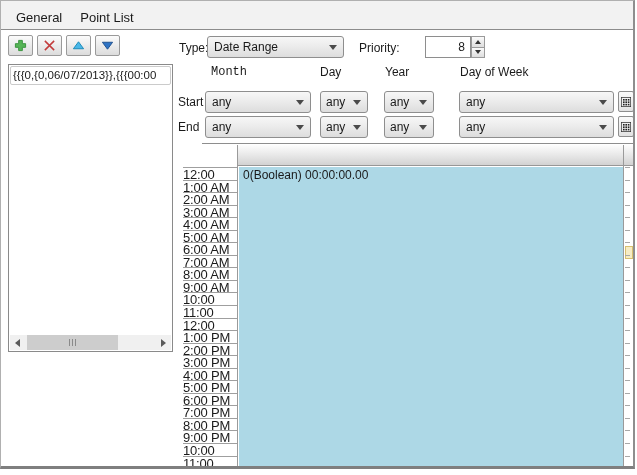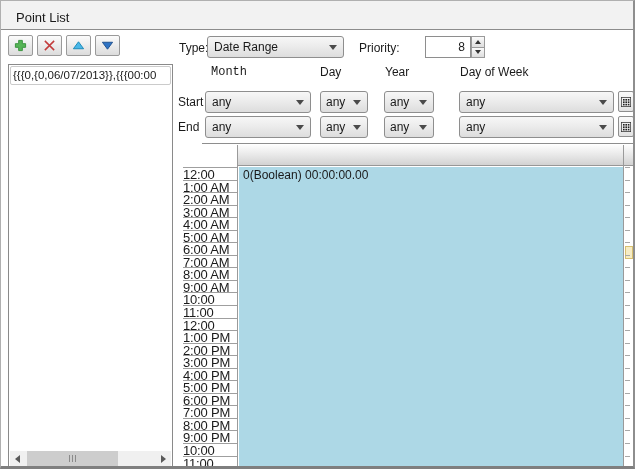--- a/index.html
+++ b/index.html
@@ -13,21 +13,21 @@
   .tabs { position:absolute; left:6px; top:6px; display:flex; }
   .tab { height:22px; line-height:22px; padding:0 9px; font-size:13px; cursor:default; position:relative; }
   .tab.selected { background:#fff; border:1px solid #8c8c8c; border-bottom:none; height:23px; z-index:3; padding:0 10px; }
 
   
   .toolbar { position:absolute; left:7px; top:34px; display:flex; gap:4px; }
   .tbtn { width:25px; height:21px; border:1px solid #9a9a9a; border-radius:2px;
           background:linear-gradient(#fbfbfb,#ededed 45%,#dcdcdc); display:flex; align-items:center; justify-content:center; }
   .tbtn svg { display:block; }
 
-  .listbox { position:absolute; left:7px; top:63px; width:165px; height:404px; border:1px solid #8a8a8a; background:#fff; }
+  .listbox { position:absolute; left:7px; top:63px; width:165px; height:288px; border:1px solid #8a8a8a; background:#fff; }
   .list-item { margin:1px; height:19px; line-height:17px; border:1px solid #cbcbcb; border-radius:2px;
                font-size:11.5px; padding-left:2px; white-space:nowrap; overflow:hidden; background:#fff; }
   .hscroll { position:absolute; left:1px; right:1px; bottom:1px; height:15px; background:#f0f0f0; display:flex; }
   .hs-btn { width:15px; height:15px; display:flex; align-items:center; justify-content:center; }
   .hs-track { position:relative; flex:1; }
   .hs-thumb { position:absolute; left:2px; top:0; width:91px; height:15px; background:#cdcdcd; display:flex; align-items:center; justify-content:center; gap:2px; }
   .grip { width:1px; height:7px; background:#8a8a8a; }
   .chev-left  { width:0; height:0; border-top:4px solid transparent; border-bottom:4px solid transparent; border-right:5px solid #5a5a5a; }
   .chev-right { width:0; height:0; border-top:4px solid transparent; border-bottom:4px solid transparent; border-left:5px solid #5a5a5a; }
 
@@ -79,20 +79,21 @@
   .time-marker { position:absolute; left:0px; top:79px; width:8px; height:13px; background:#f6ecc5; border:1px solid #d8c070; }
 </style>
 </head>
 <body>
 
 <div class="window">
 
   <div class="tabstrip">
     <div class="tabstrip-line"></div>
     <div class="tabs">
+      <div class="tab">General</div>
       <div class="tab">Point List</div>
     </div>
   </div>
 
   <div class="toolbar">
     <div class="tbtn">
       <span>
         <svg width="13" height="13" viewBox="0 0 14 14">
             <path d="M5 1.5h4V5h3.5v4H9v3.5H5V9H1.5V5H5z" fill="#56b556" stroke="#35913a" stroke-width="1"></path>
           </svg>

